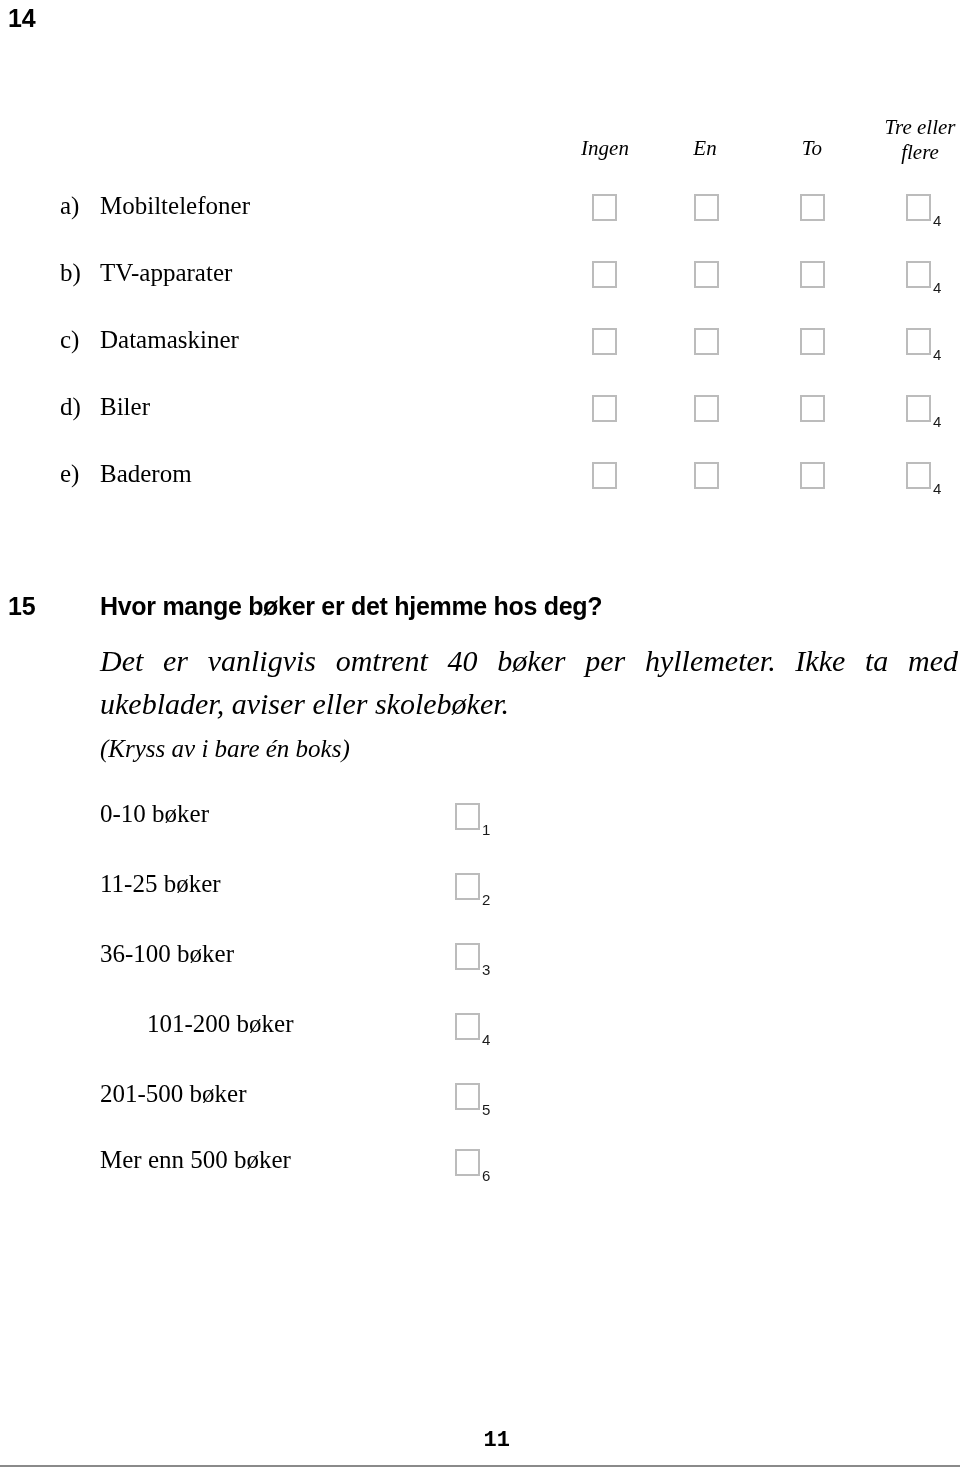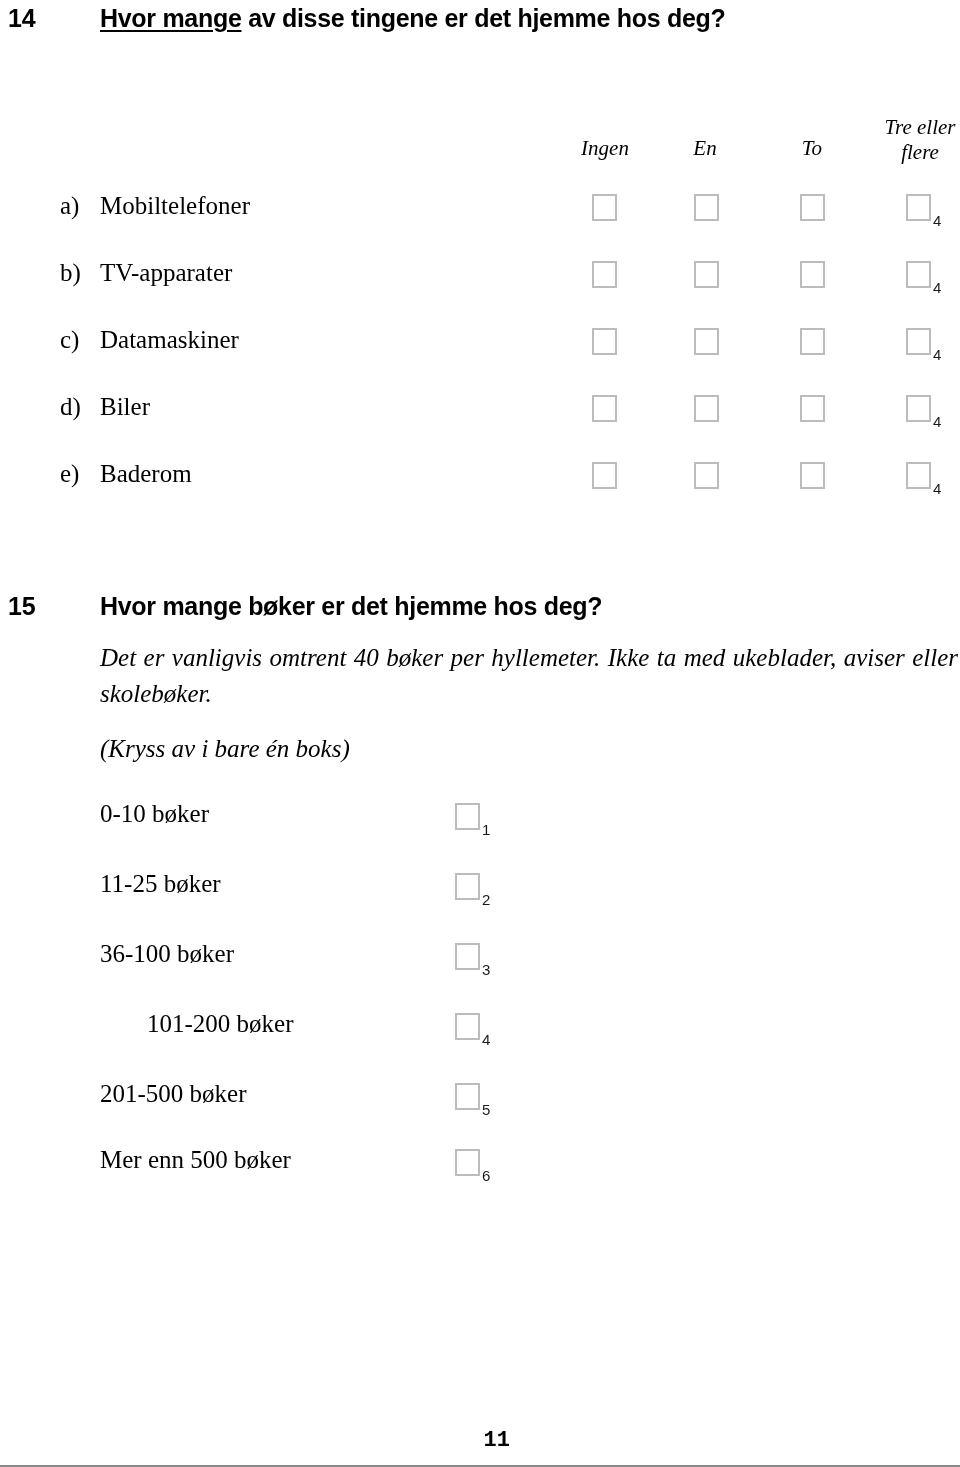--- a/index.html
+++ b/index.html
@@ -48,21 +48,21 @@
   
   .instruction {
     position: absolute;
     font-style: italic;
     font-size: 25px;
     white-space: nowrap;
   }
   .helptext {
     position: absolute;
     font-style: italic;
-    font-size: 25px;
+    font-size: 30px;
     text-align: justify;
     line-height: 1.42;
   }
 
   
   .col-header {
     position: absolute;
     font-style: italic;
     font-size: 21px;
     text-align: center;
@@ -118,23 +118,20 @@
     background: #8a8a8a;
   }
 </style>
 </head>
 <body>
 
 <div class="page">
 
   <div class="q-number" style="left:8px; top:4px;">14</div>
 
-  <div class="q-heading" style="left:100px; top:4px;">
-    <span class="underline">Hvor mange</span><span> av disse tingene er det hjemme hos deg?</span>
-  </div>
 
 
   <div class="col-header" style="left:545px; top:136px; width:120px;">Ingen</div>
   <div class="col-header" style="left:645px; top:136px; width:120px;">En</div>
   <div class="col-header" style="left:752px; top:136px; width:120px;">To</div>
   <div class="col-header" style="left:860px; top:115px; width:120px;">
     <div>Tre eller</div>
     <div>flere</div>
   </div>
 

